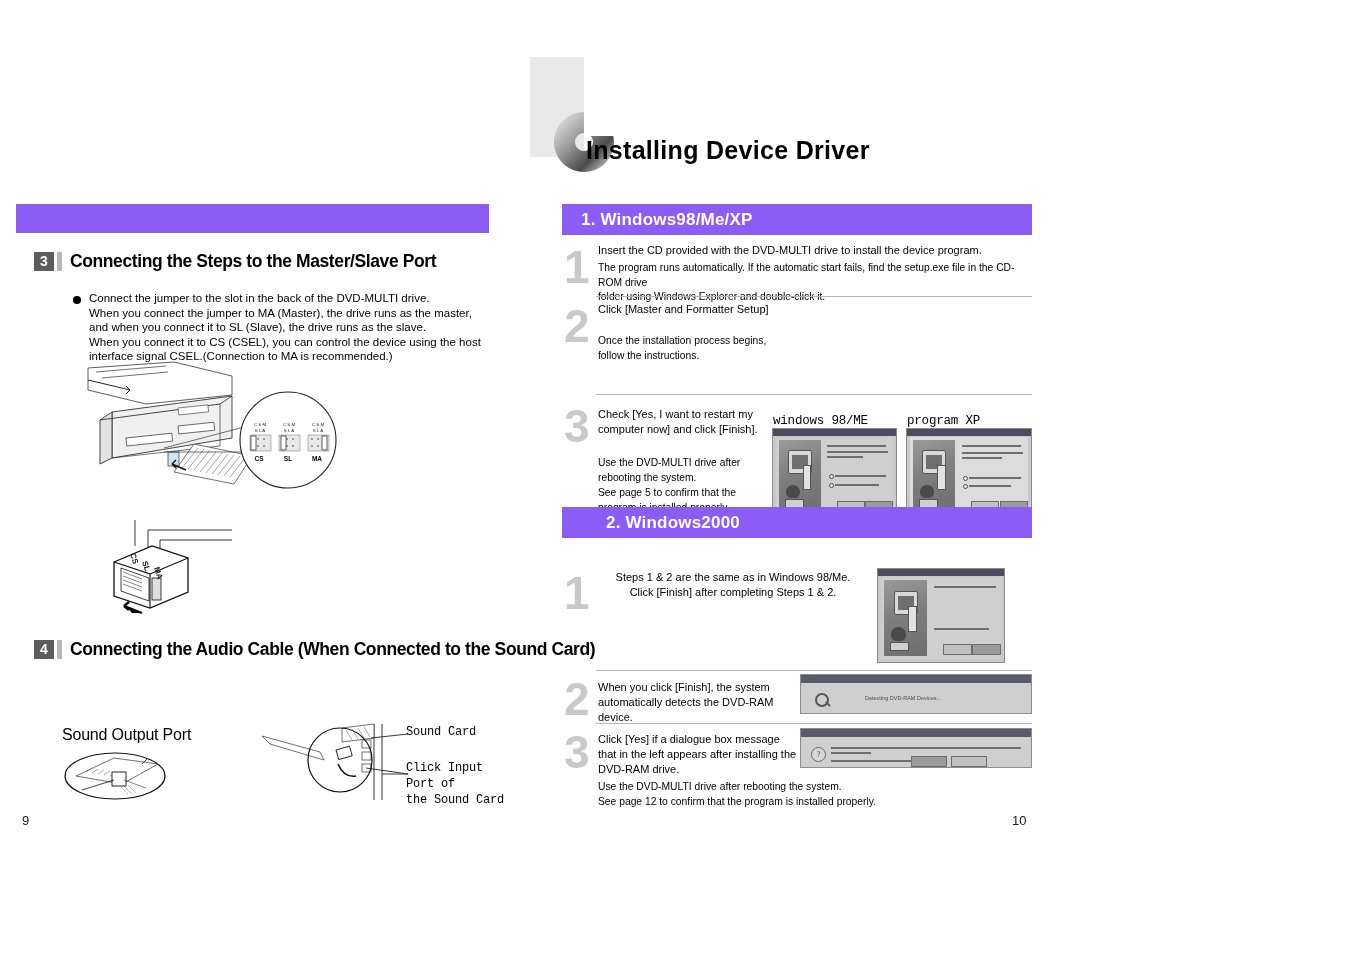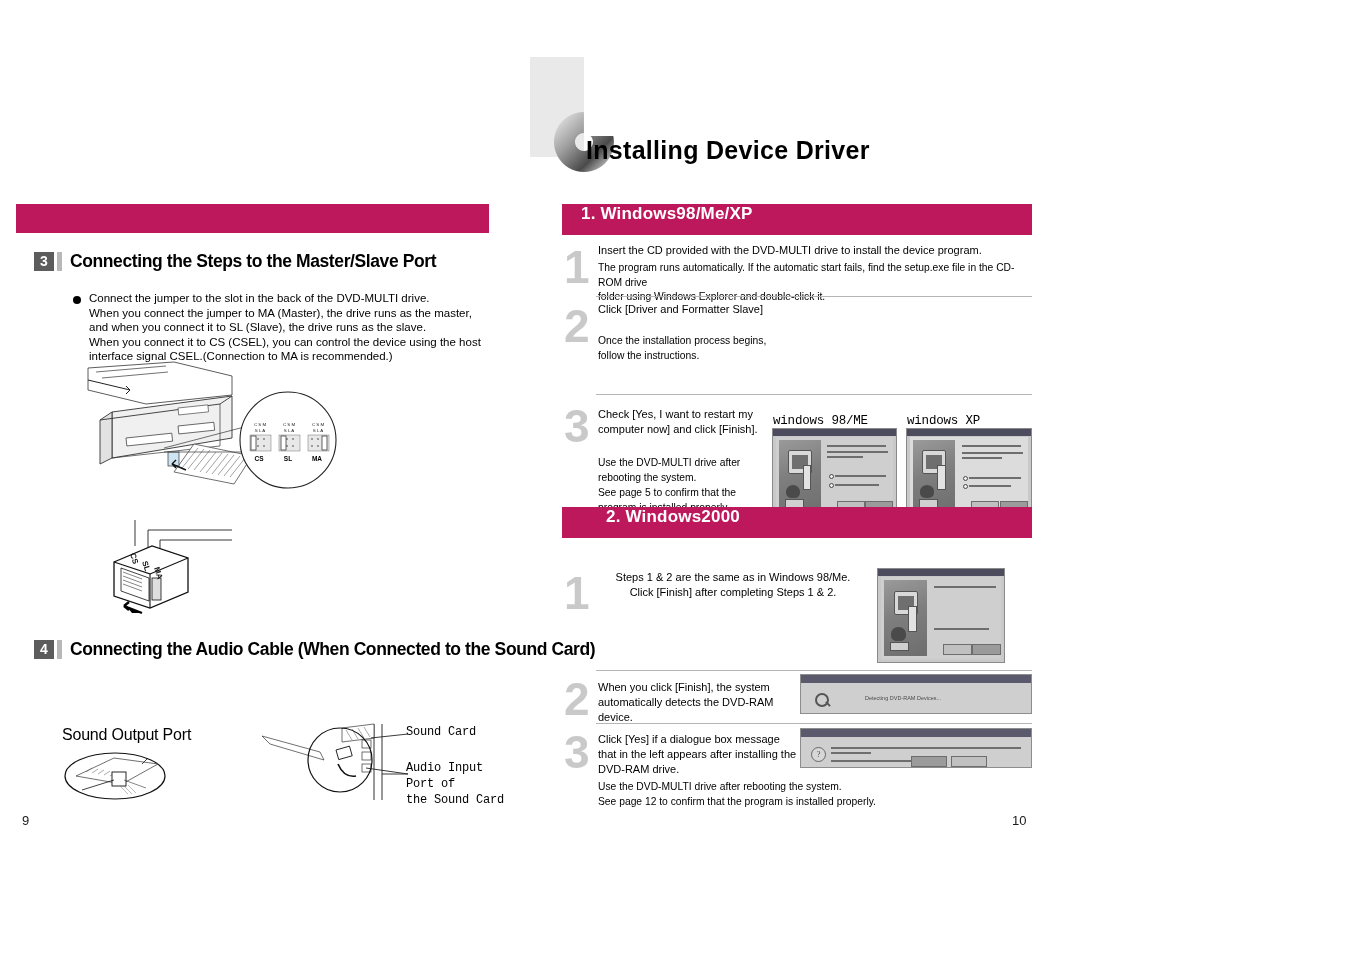--- a/index.html
+++ b/index.html
@@ -19,24 +19,24 @@
   
   .page {
     position: absolute;
     top: 0;
     height: 954px;
   }
   .page-left  { left: 0;   width: 520px; }
   .page-right { left: 520px; width: 831px; }
 
   .blackbar {
-    background: #be185d;
+    background: #8b5cf6;
     color: #ffffff;
     display: flex;
-    align-items: flex-start;
+    align-items: center;
   }
 
   .page-num {
     position: absolute;
     font-size: 13px;
     color: #1a1a1a;
     font-family: "Liberation Sans", sans-serif;
   }
 
   
@@ -509,21 +509,21 @@
       <rect x="78" y="28" width="14" height="10" transform="rotate(-16 78 28)" fill="#ffffff" stroke="#222" stroke-width="0.9"></rect>
       <path d="M80 42 Q86 56 98 54" stroke="#111" stroke-width="1.6" fill="none"></path>
 
       <circle cx="82" cy="38" r="32" fill="none" stroke="#111" stroke-width="1.2"></circle>
 
       <path d="M113 16 L150 12" stroke="#222" stroke-width="0.9" fill="none"></path>
       <path d="M108 46 L150 52" stroke="#222" stroke-width="0.9" fill="none"></path>
       <path d="M124 52 L150 52" stroke="#222" stroke-width="0.9" fill="none"></path>
     </svg>
     <div class="shot-label" style="left:148px; top:3px; font-size:12px;">Sound Card</div>
-    <div class="shot-label" style="left:148px; top:38px; font-size:12px; white-space:pre-line; line-height:16px;">Audio Input Port of
+    <div class="shot-label" style="left:148px; top:38px; font-size:12px; white-space:pre-line; line-height:16px;">Click Input Port of
 the Sound Card</div>
   </div>
 
   <div class="page-num" style="left:22px; top:813px;">9</div>
 </div>
 
 <div class="page page-right"></div>
 
 <div id="gray-square"></div>
 
@@ -547,21 +547,21 @@
 </div>
 
 <div class="step-num" style="left:564px; top:244px;">1</div>
 <div class="step-body" style="left:598px; top:243px; width:436px;">Insert the CD provided with the DVD-MULTI drive to install the device program.</div>
 <div class="step-body sm" style="left:598px; top:261px; width:436px;">The program runs automatically. If the automatic start fails, find the setup.exe file in the CD-ROM drive
 folder using Windows Explorer and double-click it.</div>
 
 <div class="step-rule" style="top:296px;"></div>
 
 <div class="step-num" style="left:564px; top:303px;">2</div>
-<div class="step-body" style="left:598px; top:302px; width:436px;">Click [Driver and Formatter Slave]</div>
+<div class="step-body" style="left:598px; top:302px; width:436px;">Click [Master and Formatter Setup]</div>
 <div class="step-body sm" style="left:598px; top:334px; width:436px;">Once the installation process begins,
 follow the instructions.</div>
 
 <div class="step-rule" style="top:394px;"></div>
 
 <div class="step-num" style="left:564px; top:403px;">3</div>
 <div class="step-body" style="left:598px; top:407px; width:180px;">Check [Yes, I want to restart my
 computer now] and click [Finish].</div>
 <div class="step-body sm" style="left:598px; top:456px; width:180px;">Use the DVD-MULTI drive after
 rebooting the system.</div>
@@ -583,21 +583,21 @@
     <div class="txt-line" style="left:44%; top:24%; width:30%;"></div>
     <div class="radio-dot" style="left:45%; top:47%;"></div>
     <div class="txt-line" style="left:50%; top:48%; width:44%;"></div>
     <div class="radio-dot" style="left:45%; top:58%;"></div>
     <div class="txt-line" style="left:50%; top:59%; width:38%;"></div>
     <div class="win-btn" style="left:52%; bottom:5%; width:22%;"></div>
     <div class="win-btn dark" style="left:76%; bottom:5%; width:22%;"></div>
   </div>
 </div>
 
-<div class="shot-label" style="left:907px; top:414px;">windows XP</div>
+<div class="shot-label" style="left:907px; top:414px;">program XP</div>
 <div class="winshot" style="left:906px; top:428px; width:126px; height:92px;">
   <div class="win-title"></div>
   <div class="win-inner" style="background:#dcdcdc;">
     <div class="win-graphic">
       <div class="win-mon"></div>
       <div class="win-tower"></div>
       <div class="win-mouse"></div>
       <div class="win-kbd"></div>
     </div>
     <div class="txt-line" style="left:44%; top:10%; width:50%;"></div>

